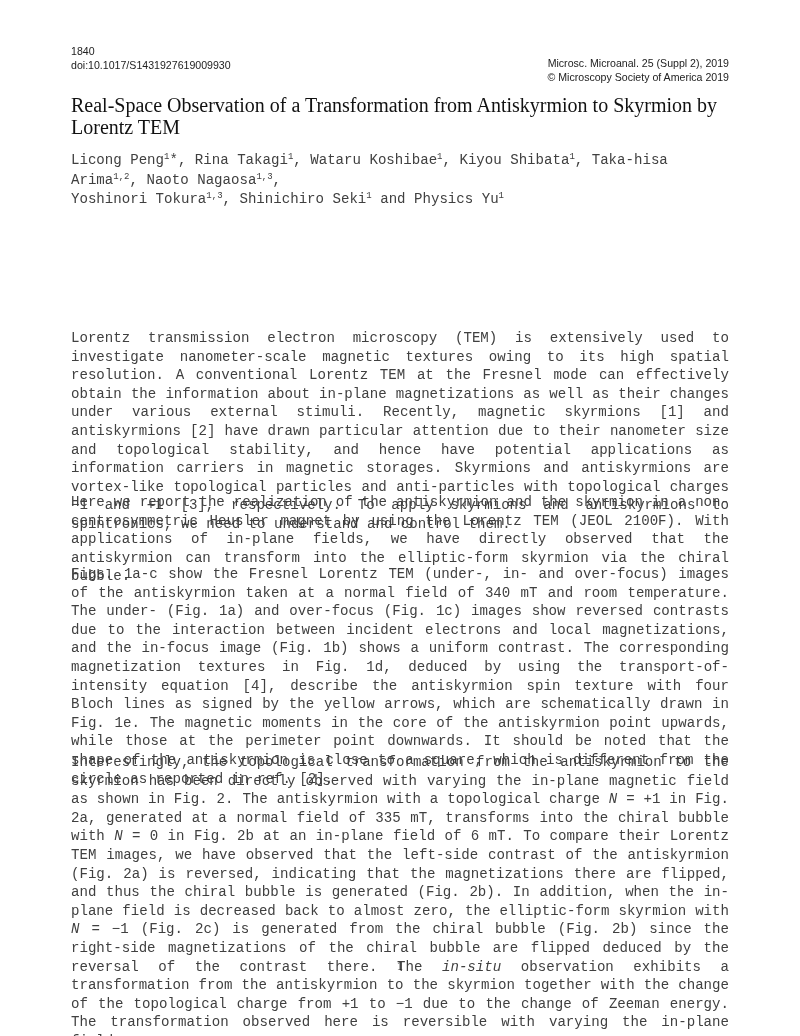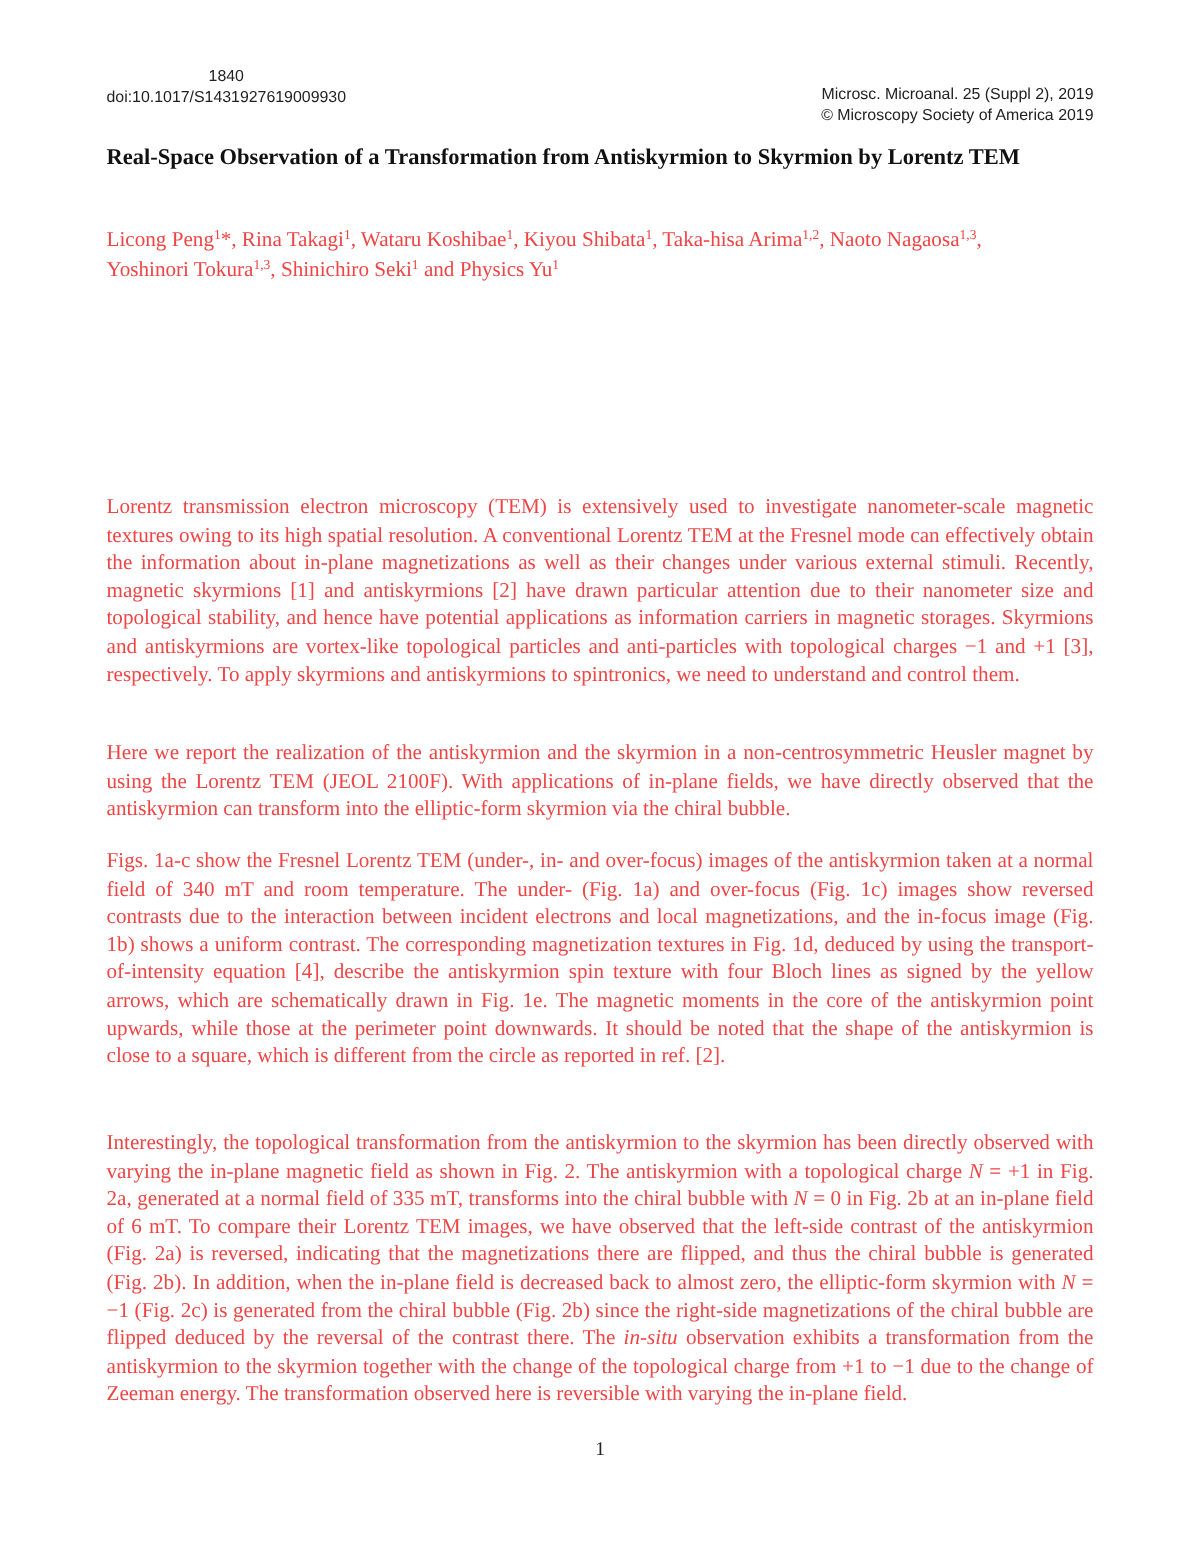--- a/index.html
+++ b/index.html
@@ -1,21 +1,21 @@
 <!DOCTYPE html>
 <html><head>
 <meta charset="utf-8">
 <style>
   html, body { margin: 0; padding: 0; background: #ffffff; }
   body { width: 800px; height: 1036px; position: relative; overflow: hidden; color: #111; }
   .hdr { position: absolute; top: 44px; left: 71px; width: 658px; font-family: "Liberation Sans", sans-serif; font-size: 10.6px; line-height: 14px; color: #222; }
-  .hdr .l { position: absolute; left: 0; top: 0; text-align: center; }
+  .hdr .l { position: absolute; left: 0; top: 0; }
   .hdr .r { position: absolute; right: 0; top: 0; text-align: right; margin-top: 12px; }
-  .title { position: absolute; top: 94px; left: 71px; width: 658px; font-family: "Liberation Serif", serif; font-weight: bold; font-size: 15px; line-height: 22px; color: #111; }
-  .serif { font-family: Liberation Serif, serif; font-size: 14.1px; color: #ef4444; }
+  .title { position: absolute; top: 94px; left: 71px; width: 658px; font-family: "Liberation Serif", serif; font-weight: normal; font-size: 20px; line-height: 22px; color: #111; }
+  .serif { font-family: Liberation Mono, monospace; font-size: 14.1px; color: #404040; }
   .authors { position: absolute; top: 151px; left: 71px; width: 660px; line-height: 19.5px; }
   .affils { position: absolute; top: 206px; left: 71px; width: 660px; line-height: 18.7px; }
   .affils div { white-space: nowrap; }
   sup { font-size: 9px; line-height: 0; vertical-align: 5px; }
   .para { position: absolute; left: 71px; width: 658px; line-height: 18.6px; text-align: justify; margin-top: 32px; }
   .para p { margin: 0; }
   #p1 { top: 297px; }
   #p2 { top: 461px; }
   #p3 { top: 533px; }
   #p4 { top: 721px; }

